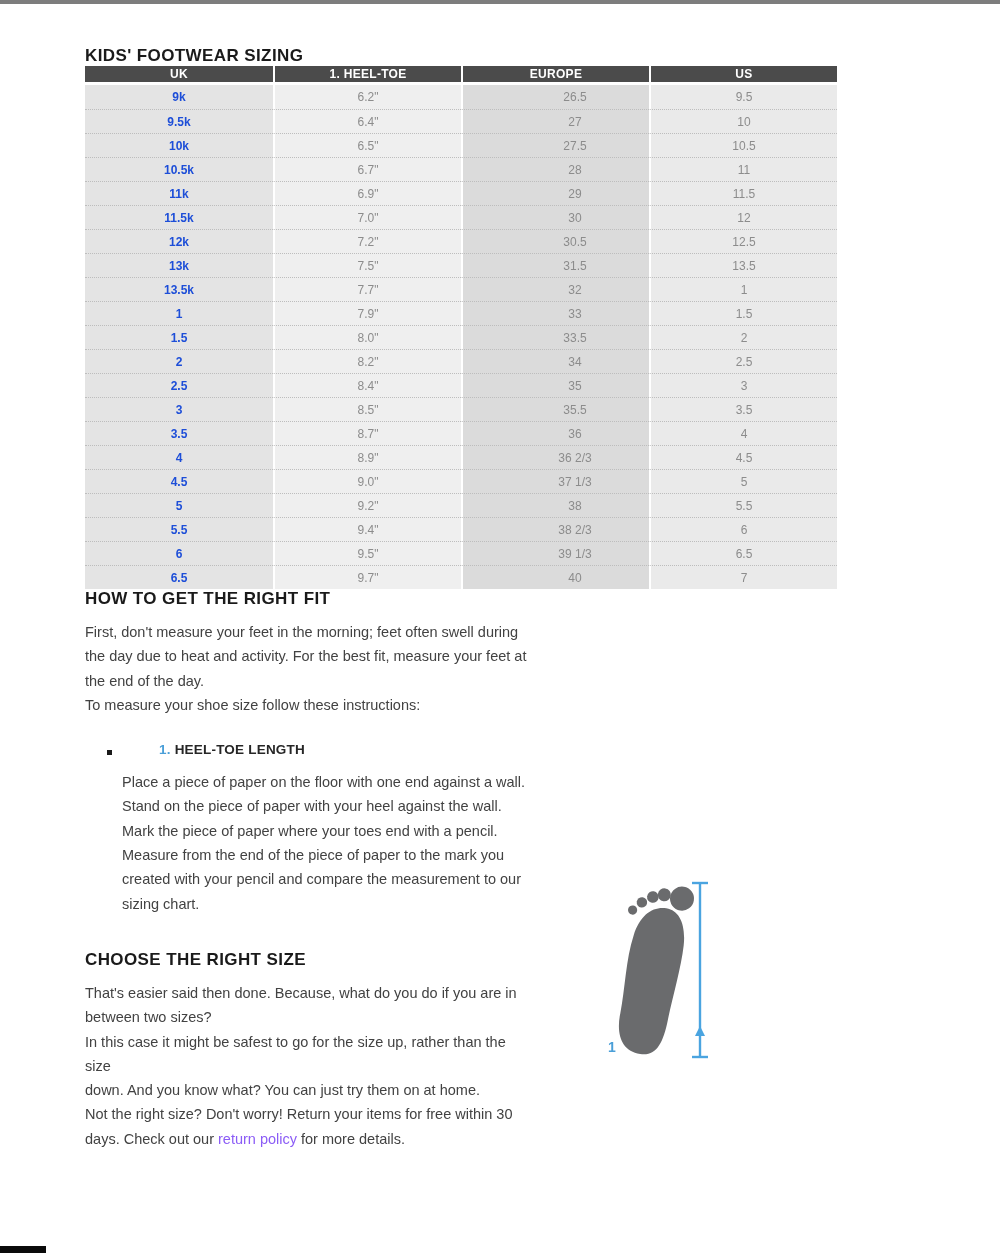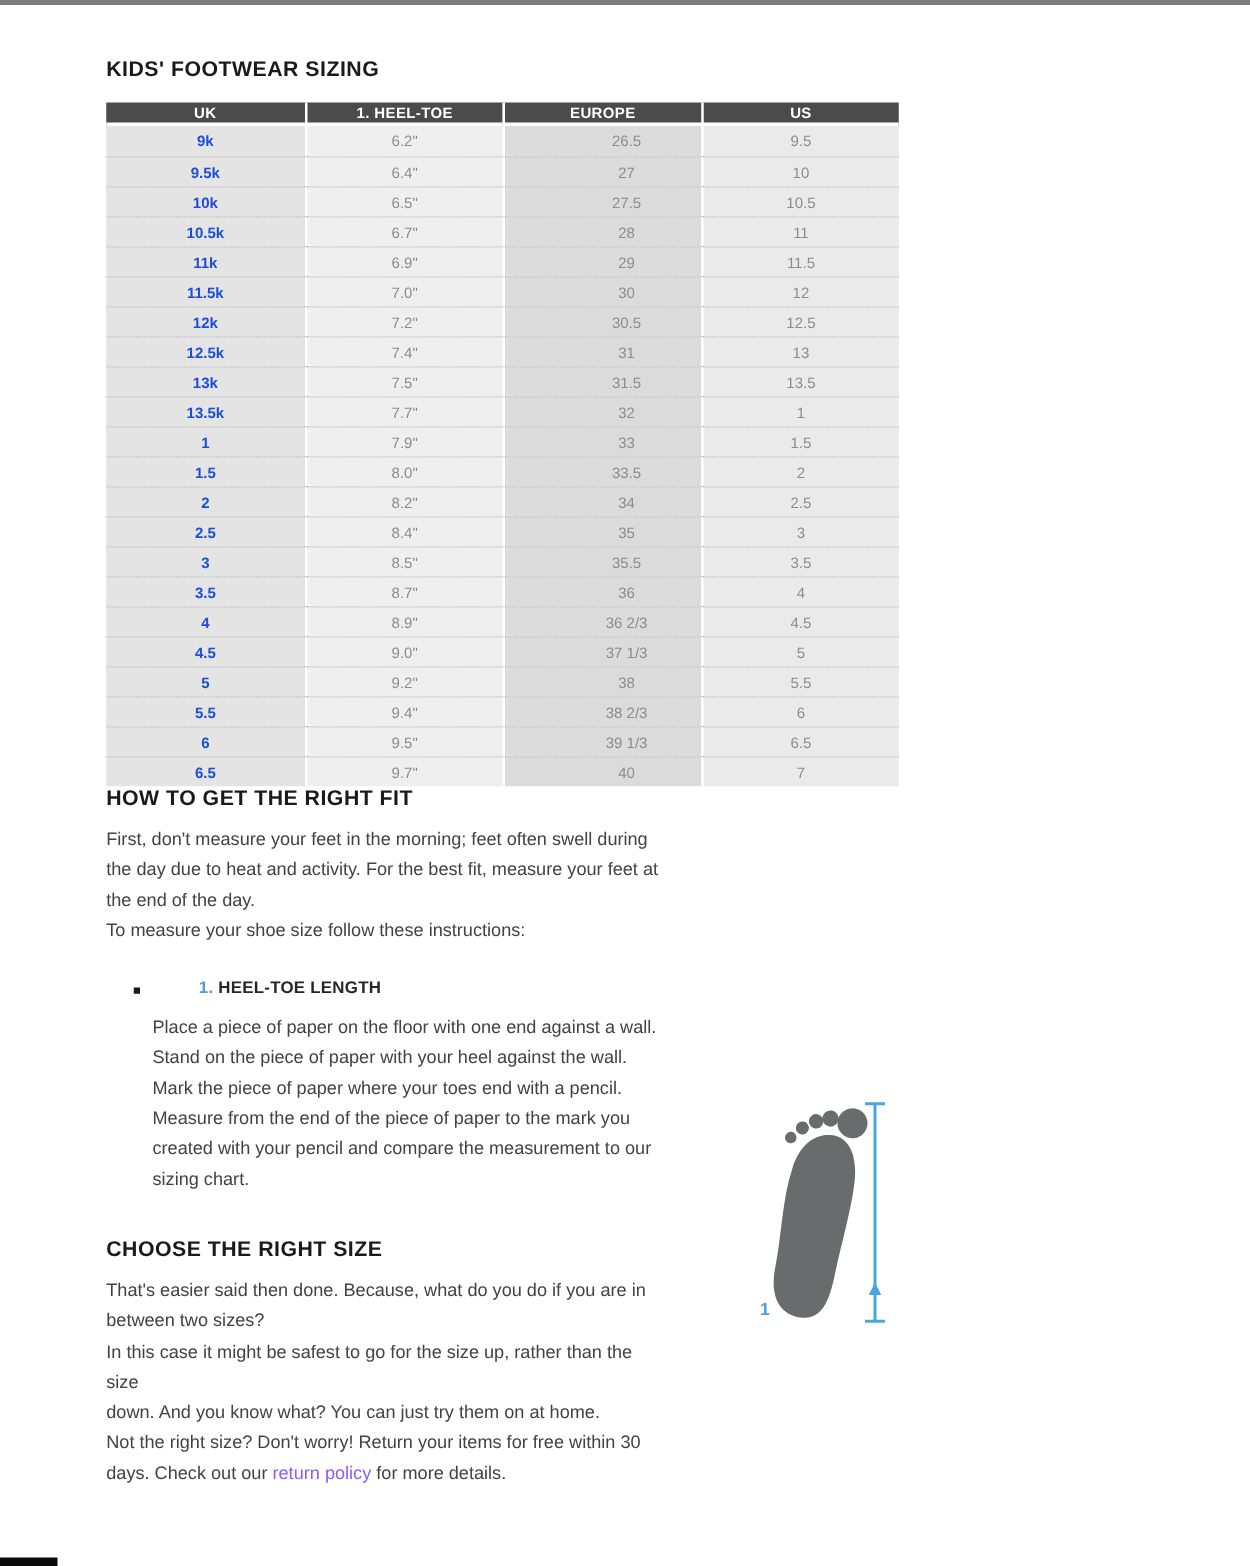--- a/index.html
+++ b/index.html
@@ -8,23 +8,23 @@
     width:1000px; height:1253px; position:relative; overflow:hidden;
     font-family:"Liberation Sans", sans-serif; color:#404040;
   }
   .top-rule { position:absolute; top:0; left:0; width:100%; height:4px; background:#7d7d7d; }
   .content { padding:46px 0 0 85px; }
 
   h2.sec-heading {
     font-size:17px; font-weight:800; letter-spacing:.4px; color:#1a1a1a;
     text-transform:uppercase;
   }
-  .table-title { margin-bottom:16px; }
-
-  table.size-table { border-collapse:separate; border-spacing:0; width:634px; table-layout:fixed; }
+  .table-title { }
+
+  table.size-table { border-collapse:separate; border-spacing:0; width:752px; table-layout:fixed; }
   table.size-table th {
     background:#4b4b4b; color:#fff; font-size:12px; font-weight:bold;
     height:19px; text-align:center; border-bottom:3px solid #fff;
     text-transform:uppercase; letter-spacing:.3px;
   }
   table.size-table th + th, table.size-table td + td { border-left:2px solid #fff; }
   table.size-table td {
     height:24px; text-align:center; font-size:12px; color:#8c8c8c;
     border-top:1px dotted #bdbdbd;
   }
@@ -108,26 +108,20 @@
           <td class="c0">11.5k</td>
           <td class="c1">7.0"</td>
           <td class="c2">30</td>
           <td class="c3">12</td>
         </tr>
         <tr>
           <td class="c0">12k</td>
           <td class="c1">7.2"</td>
           <td class="c2">30.5</td>
           <td class="c3">12.5</td>
-        </tr>
-        <tr>
-          <td class="c0">12.5k</td>
-          <td class="c1">7.4"</td>
-          <td class="c2">31</td>
-          <td class="c3">13</td>
         </tr>
         <tr>
           <td class="c0">13k</td>
           <td class="c1">7.5"</td>
           <td class="c2">31.5</td>
           <td class="c3">13.5</td>
         </tr>
         <tr>
           <td class="c0">13.5k</td>
           <td class="c1">7.7"</td>

